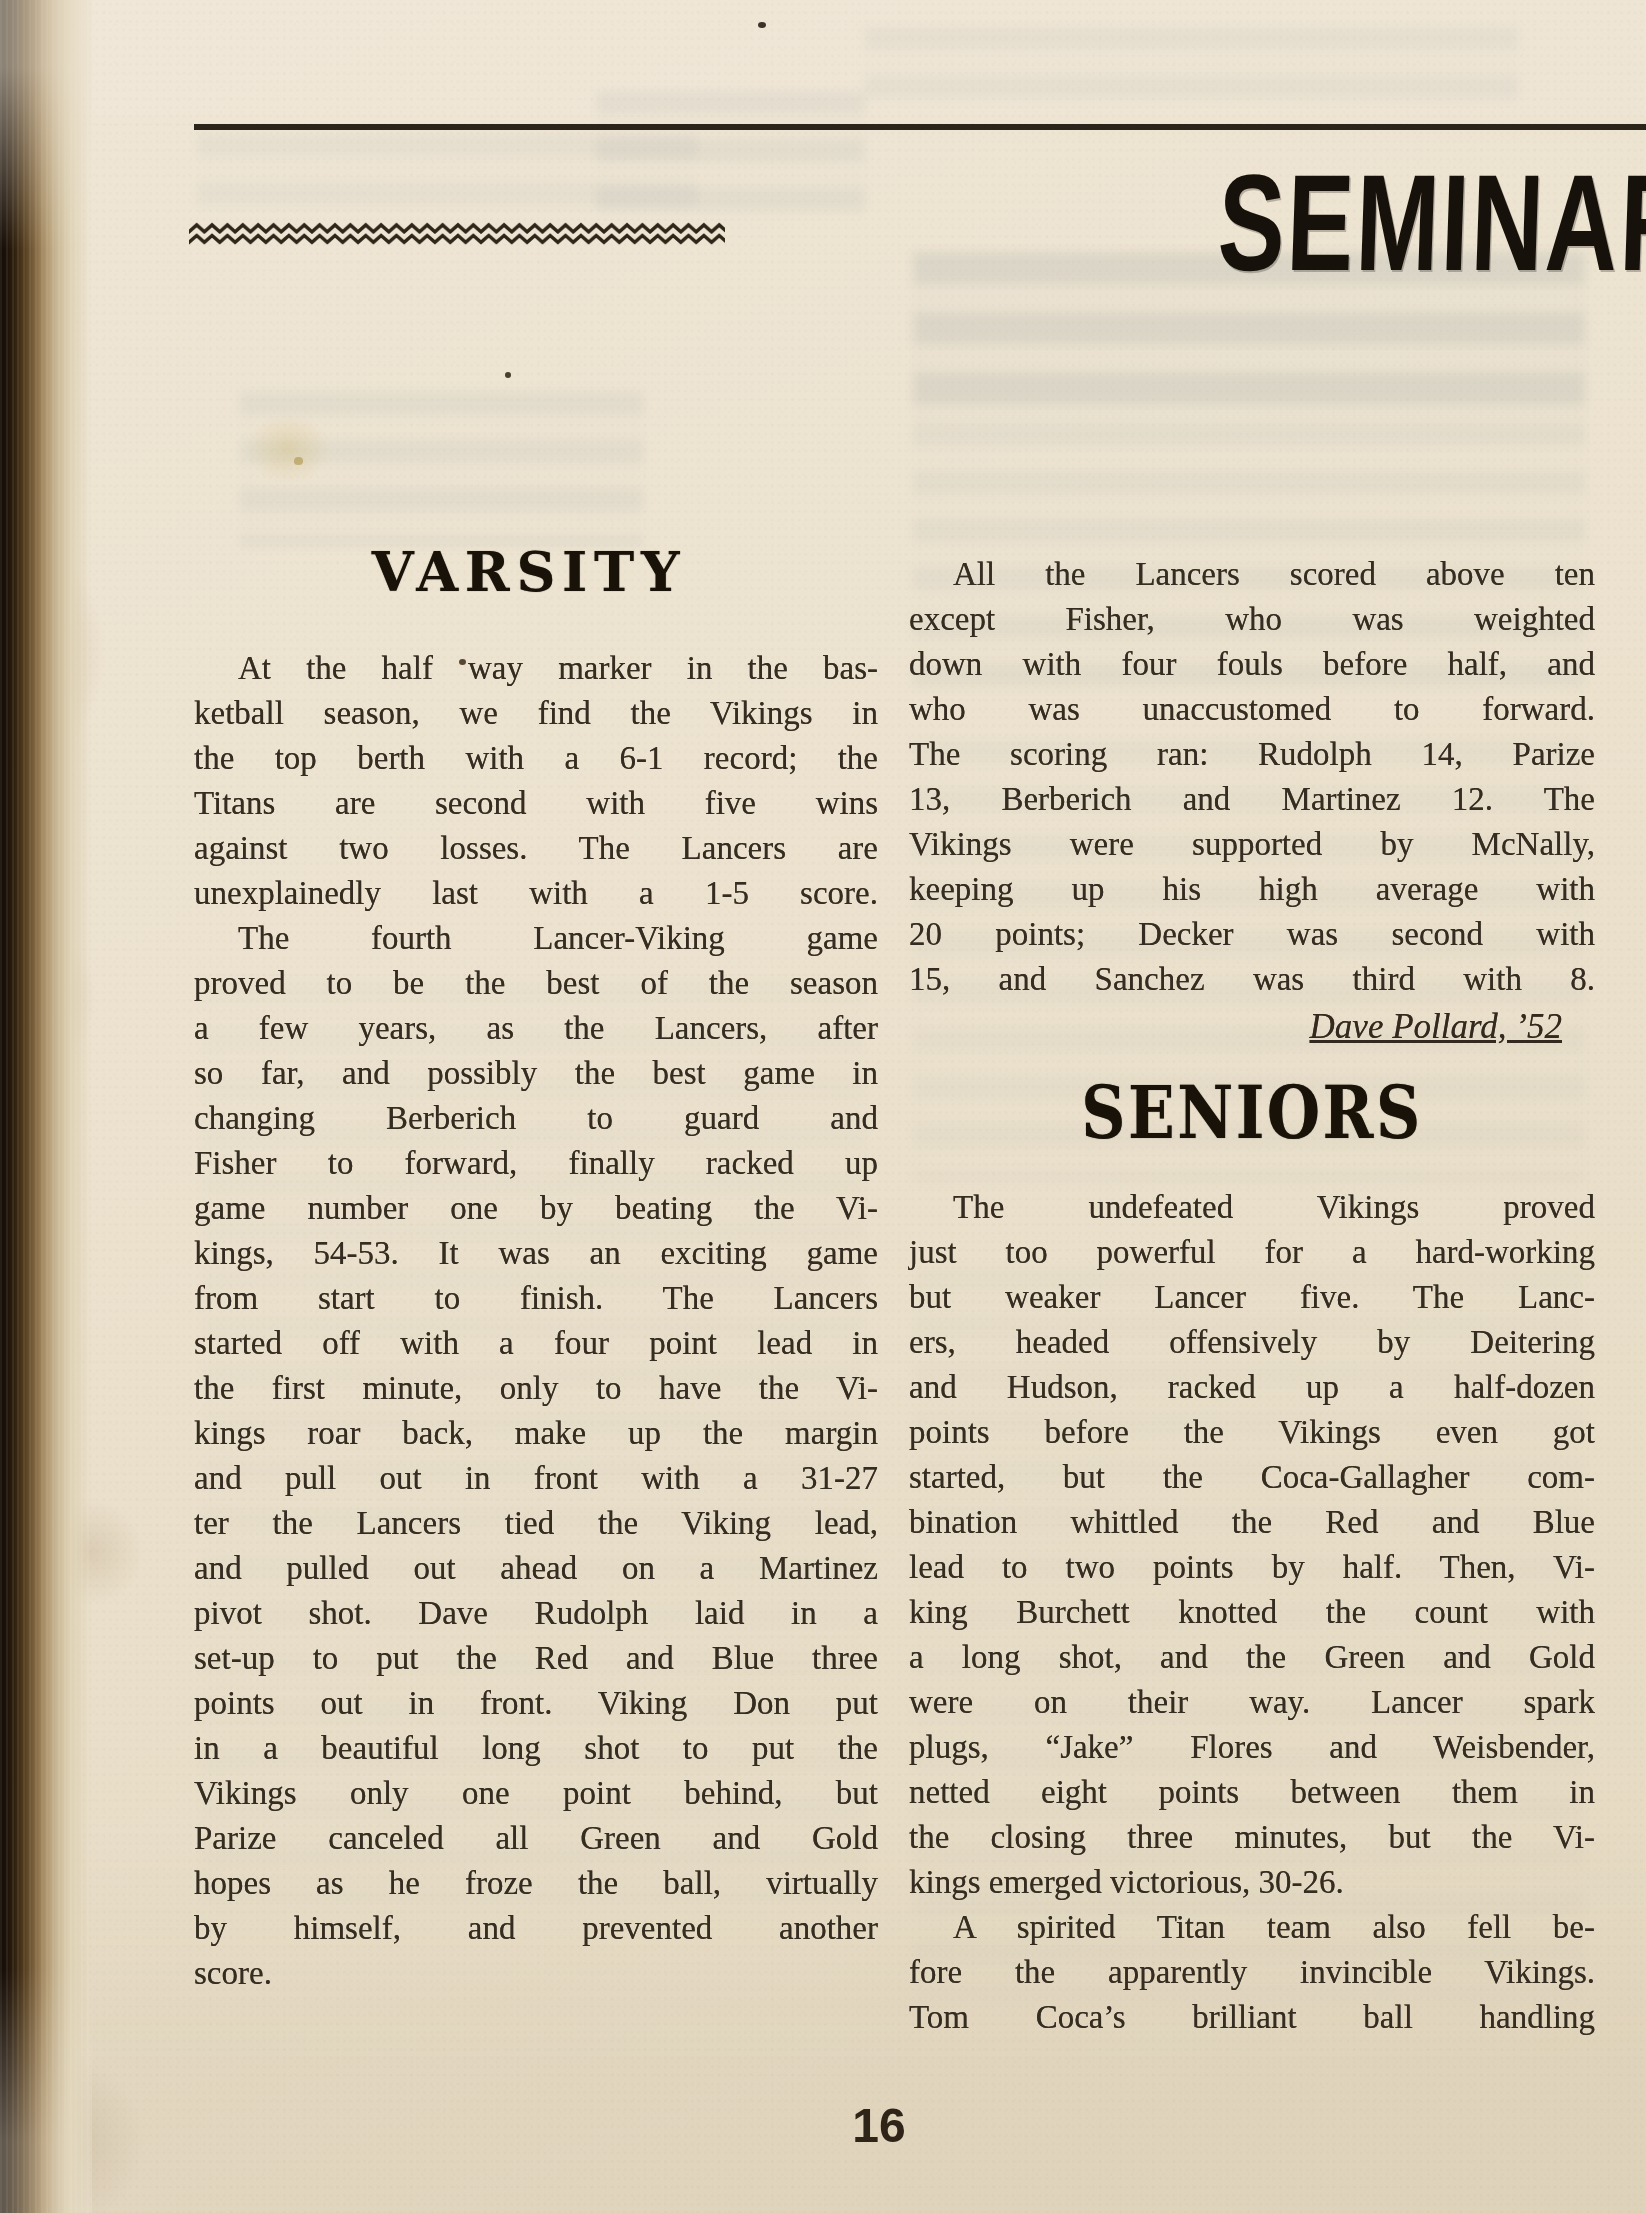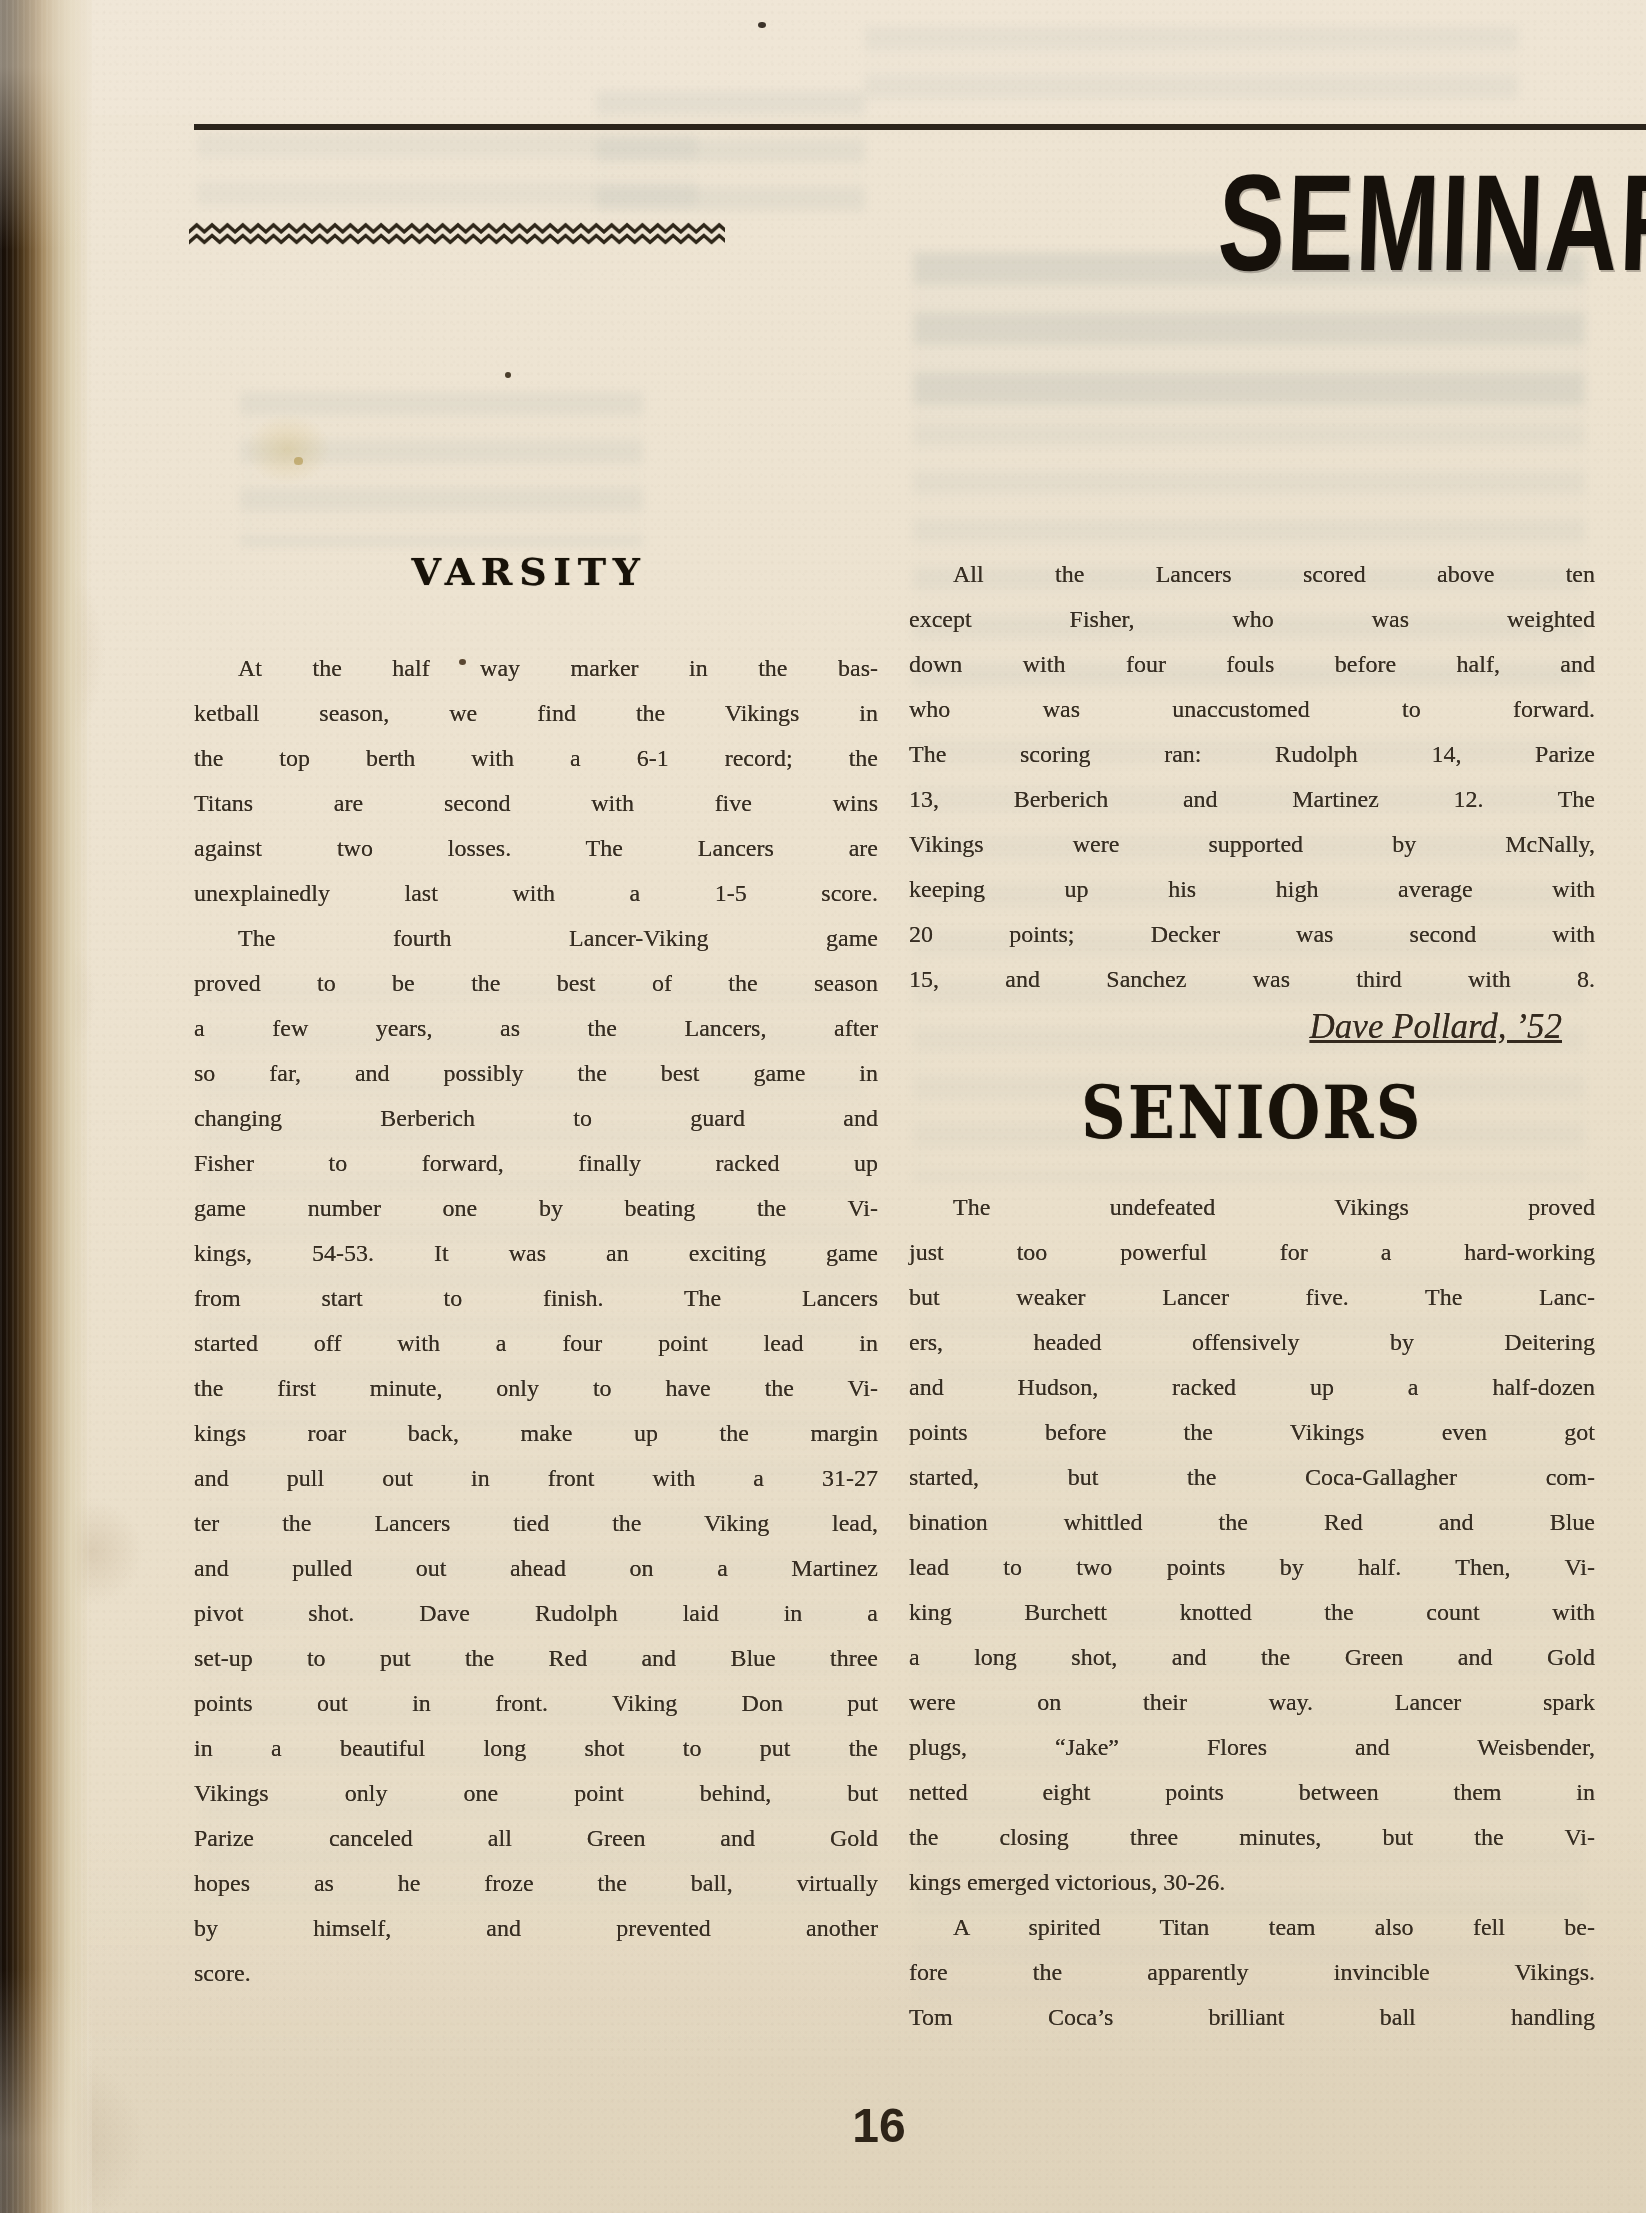--- a/index.html
+++ b/index.html
@@ -39,28 +39,28 @@
     transform:scaleX(0.73) skewX(-2.5deg);transform-origin:left top;
     text-shadow:1.9px 1.9px 0 rgba(22,17,11,0.25);
   }
   .zigzag{position:absolute;top:222px;left:189px;z-index:4;}
   
   .colhead{
     position:absolute;z-index:4;text-align:center;color:#181209;
     font-family:"DejaVu Serif", serif;font-weight:700;
     text-shadow:0 0 1px rgba(24,18,9,0.6);
   }
-  #varsity{top:544px;left:187px;width:684px;font-size:38px;line-height:56px;letter-spacing:6.7px;}
+  #varsity{top:544px;left:187px;width:684px;font-size:54px;line-height:56px;letter-spacing:6.7px;}
   #seniors{top:1074px;left:909px;width:686px;font-size:73px;line-height:77px;letter-spacing:2.9px;transform:scaleX(0.84);}
   .col{position:absolute;z-index:4;}
   #left-col{top:646px;left:194px;width:684px;}
   #right-top{top:552px;left:909px;width:686px;}
   #right-bottom{top:1185px;left:909px;width:686px;}
   .tl{
-    font-size:24px;line-height:45px;color:#362d22;
+    font-size:33px;line-height:45px;color:#362d22;
     text-align:justify;text-align-last:justify;
     text-shadow:0 0 0.5px rgba(54,45,34,0.8);
   }
   .tl.first{padding-left:44px;}
   .tl.end{text-align-last:left;}
   #byline{
     position:absolute;top:1004px;left:909px;width:653px;z-index:4;
     font-size:35px;line-height:45px;font-style:italic;color:#33291e;
     text-align:right;text-shadow:0 0 0.5px rgba(51,41,30,0.8);text-decoration:underline;
   }

